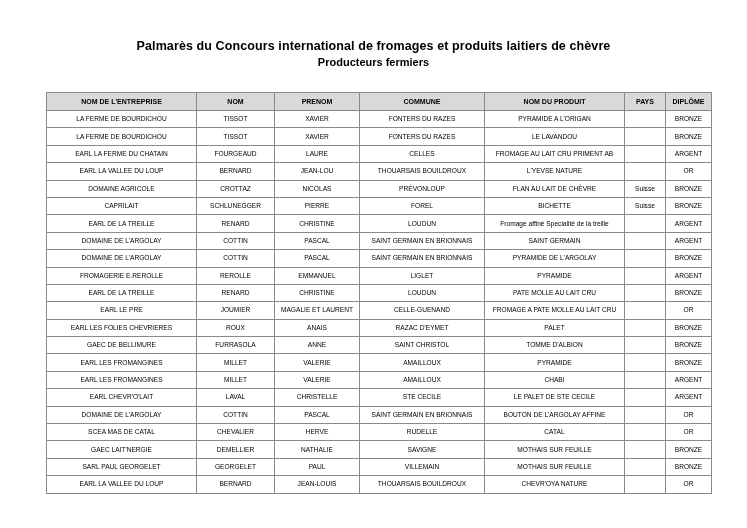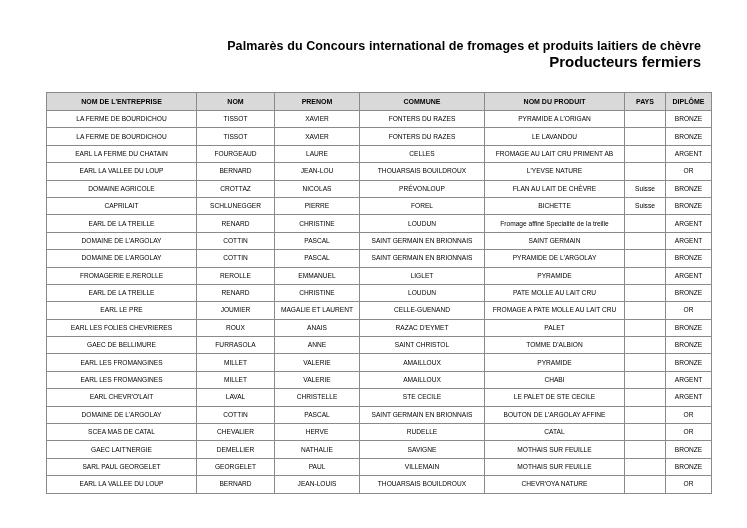--- a/index.html
+++ b/index.html
@@ -14,31 +14,31 @@
     color: #000000;
     overflow: hidden;
   }
   .page {
     width: 747px;
     height: 528px;
     box-sizing: border-box;
     padding: 38px 46px 0 46px;
   }
   .title-block {
-    text-align: right;
+    text-align: center;
     margin-bottom: 22px;
   }
   .title-line-1 {
     font-size: 12.5px;
     font-weight: bold;
     line-height: 16px;
     letter-spacing: 0.1px;
   }
   .title-line-2 {
-    font-size: 15px;
+    font-size: 11px;
     font-weight: bold;
     line-height: 16px;
   }
   table.palmares {
     border-collapse: collapse;
     width: 655px;
     margin: 0 auto;
     table-layout: fixed;
   }
   table.palmares th,

